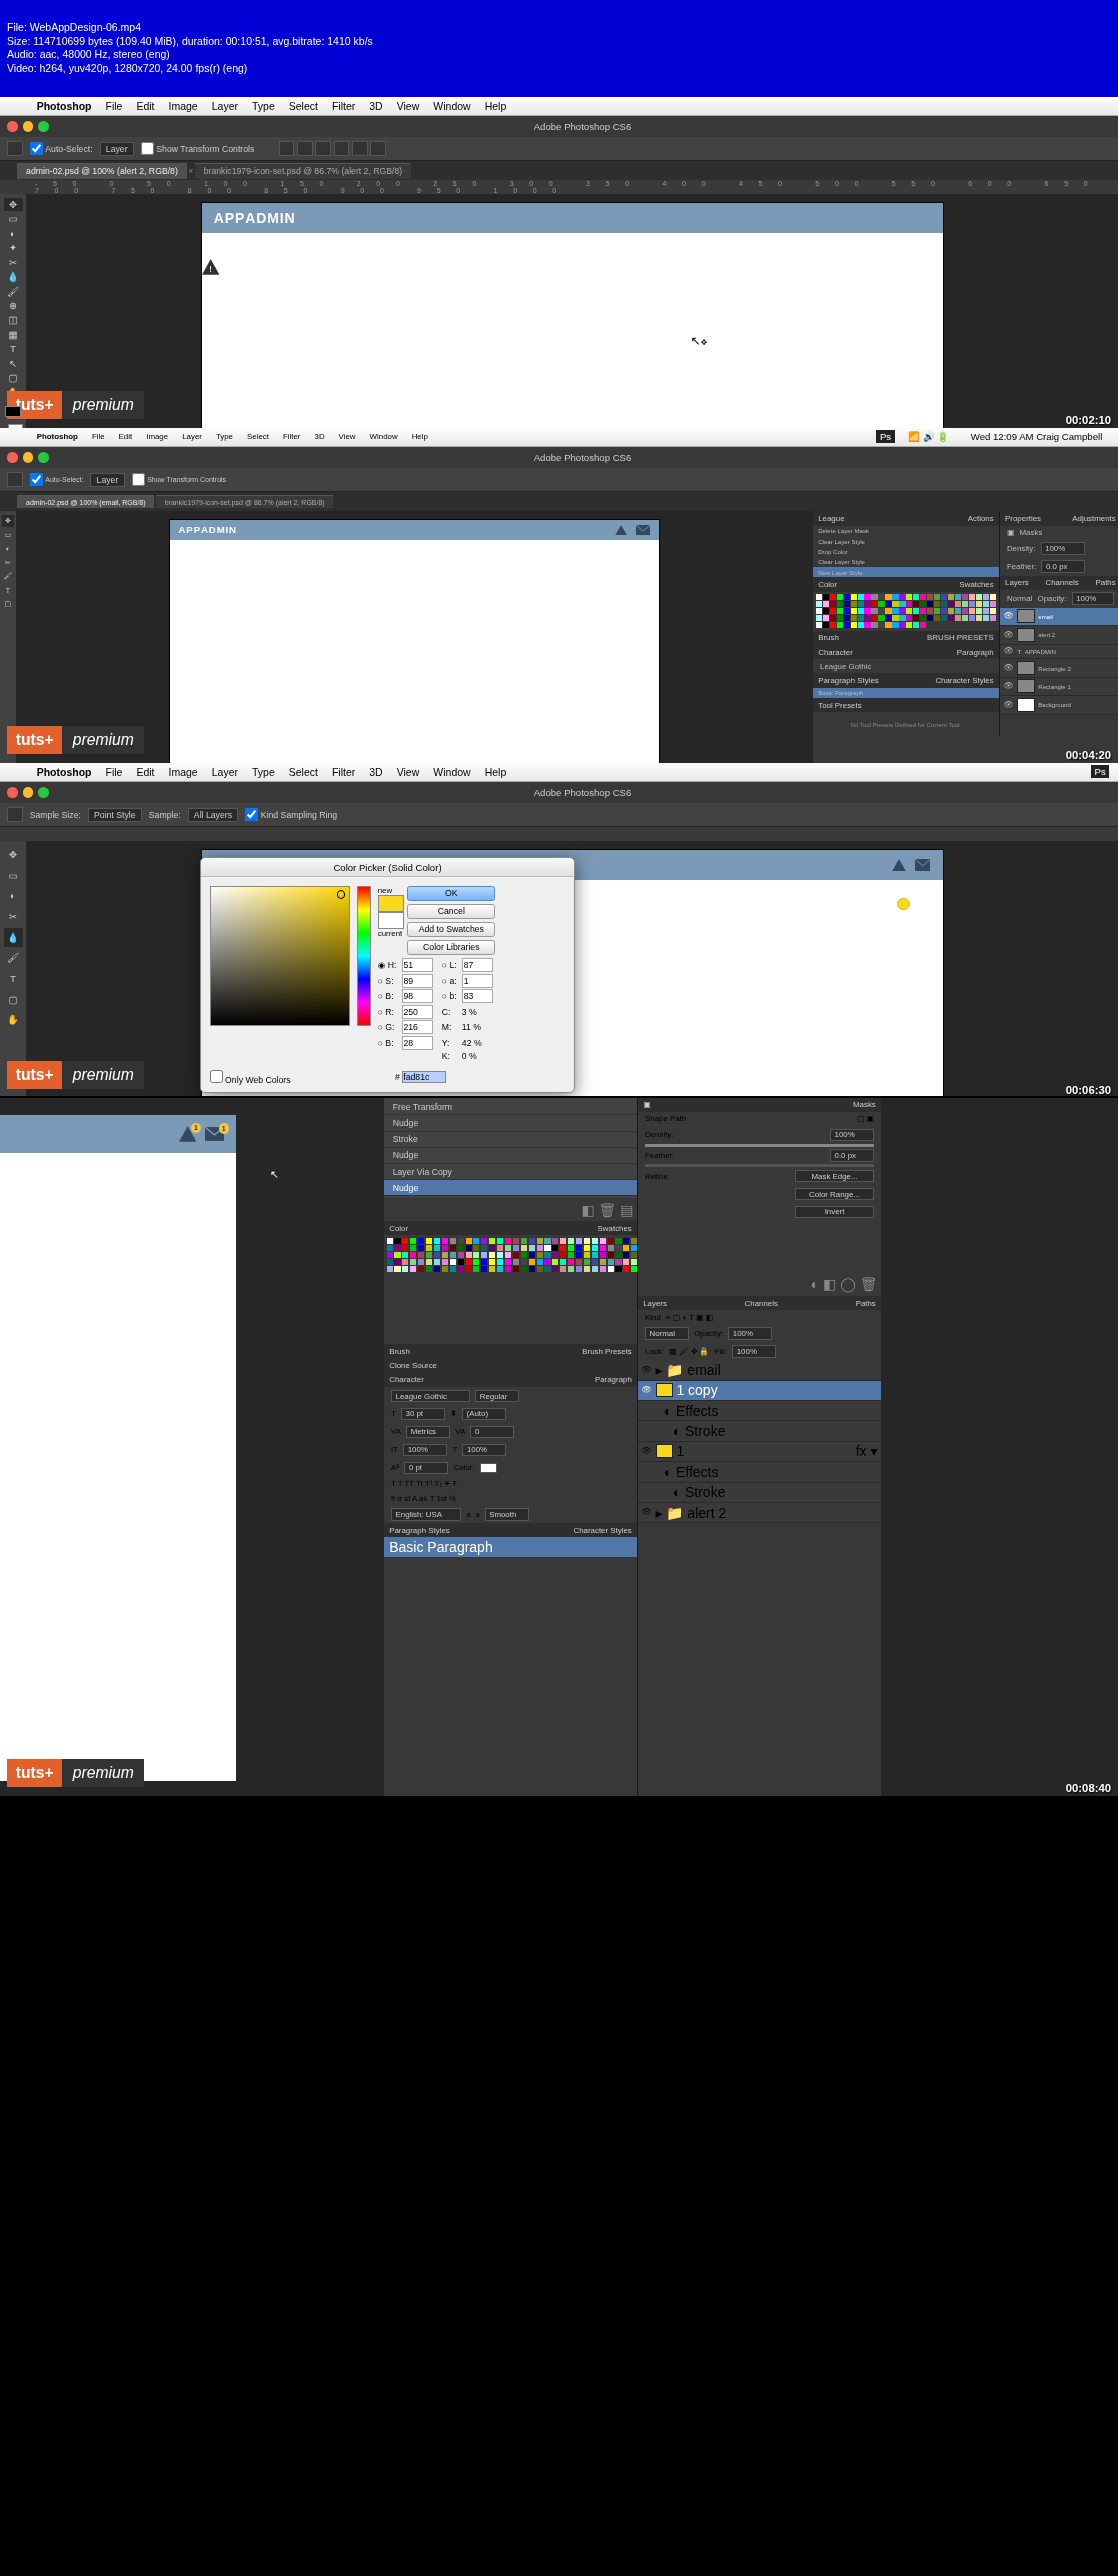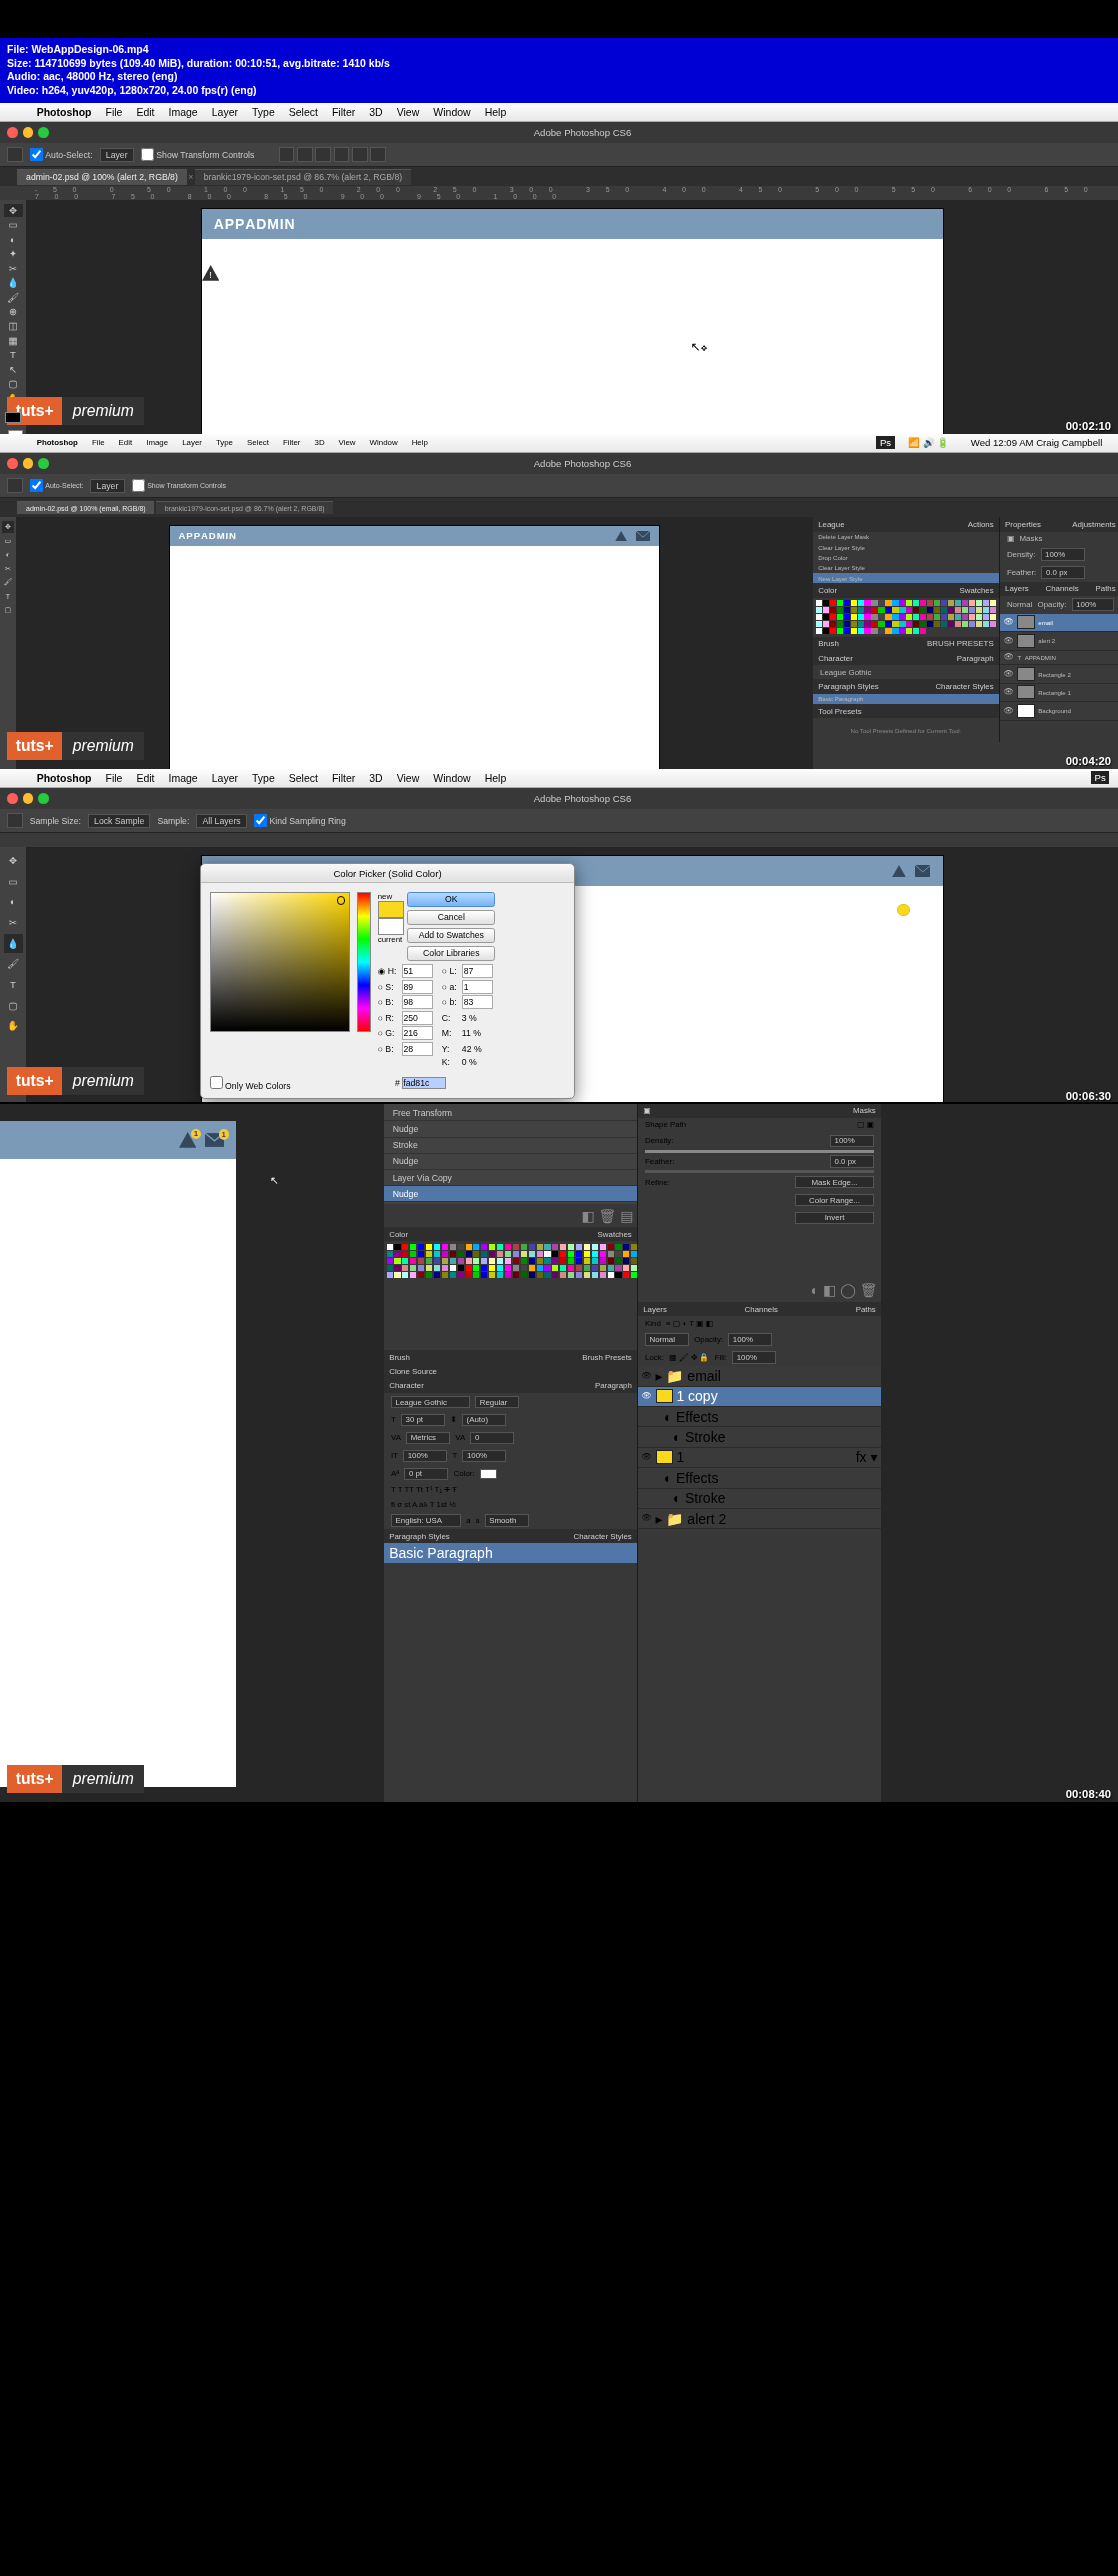--- a/index.html
+++ b/index.html
@@ -1,19 +1,19 @@
 <!DOCTYPE html>
 <html style="font-size:14px"><head>
 <meta charset="utf-8">
 <style>
 * { margin: 0; padding: 0; box-sizing: border-box; font-family: "Lucida Grande", Arial, sans-serif; }
 body { background: #000; width: 1118px; }
 
 
-.info-bar { background: #0000d4; color: #fff; padding: 5px 7px; font-size: 10.5px; font-weight: bold; line-height: 1.3; margin-top: 38px; }
+.info-bar { background: #0000d4; color: #fff; padding: 21px 7px; font-size: 10.5px; font-weight: normal; line-height: 1.3; }
 
 
 .shot { position: relative; background: #000; }
 
 
 .mac-menu { background: linear-gradient(#fdfdfd, #e8e8e8); height: 19px; display: flex; align-items: center; padding: 0 8.7px; font-size: 10.5px; gap: 0; border-bottom: 0.9px solid #aaa; }
 .mac-menu .apple { margin-right: 7px; font-size: 11.3px; }
 .mac-menu span { padding: 0 7px; cursor: default; }
 .mac-menu .app-name { font-weight: bold; }
 .mac-menu .right { margin-left: auto; display: flex; align-items: center; gap: 7px; font-size: 9.6px; }
@@ -521,21 +521,21 @@
   </div>
   <div class="window-controls">
     <div class="wc-btn wc-red"></div>
     <div class="wc-btn wc-yellow"></div>
     <div class="wc-btn wc-green"></div>
     <div class="title-bar">Adobe Photoshop CS6</div>
   </div>
   <div class="options-bar">
     <span class="opt-icon"></span>
     <span>Sample Size:</span>
-    <span class="sel">Lock Sample</span>
+    <span class="sel">Point Style</span>
     <span>Sample:</span>
     <span class="sel">All Layers</span>
     <span class="chk">
         <input type="checkbox" checked="" style="">
         <span>Kind Sampling Ring</span>
       </span>
   </div>
   <div class="ruler"></div>
   <div class="workspace" style="height:255px">
     <div class="toolbox">

